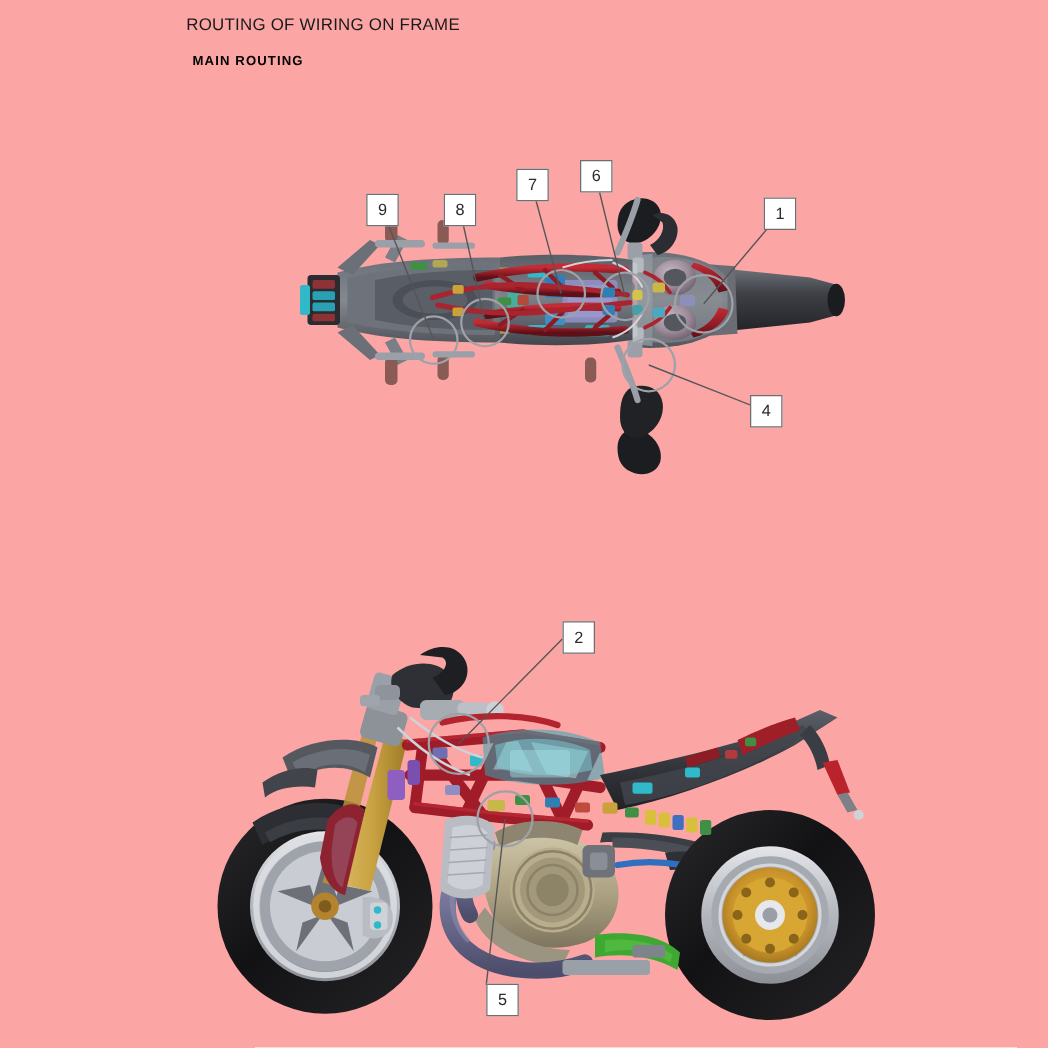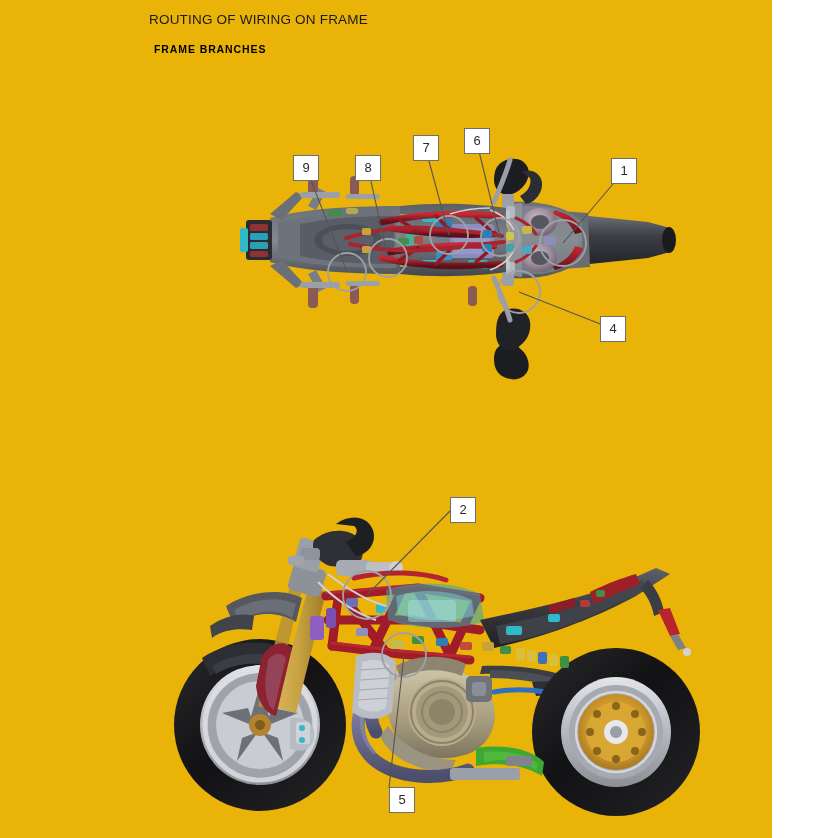--- a/index.html
+++ b/index.html
@@ -10,23 +10,23 @@
   body {
     width: 838px;
     height: 838px;
     position: relative;
     font-family: "Liberation Sans", sans-serif;
     overflow: hidden;
   }
   .page {
     position: absolute;
     left: 0; top: 0;
-    width: 772px;
+    width: 838px;
     height: 838px;
-    background: #eab308;
+    background: #fca5a5;
   }
   #page-title {
     position: absolute;
     left: 149px;
     top: 12px;
     font-size: 13.5px;
     color: #1a1a1a;
     letter-spacing: 0.2px;
     white-space: nowrap;
   }
@@ -69,21 +69,21 @@
     box-sizing: border-box;
     z-index: 40;
   }
 </style>
 </head>
 <body>
 
 <div class="page">
 
   <div id="page-title">ROUTING OF WIRING ON FRAME</div>
-  <div id="section-subtitle">FRAME BRANCHES</div>
+  <div id="section-subtitle">MAIN ROUTING</div>
 
   <div class="fig" id="figure-top">
     <svg width="530" height="280" viewBox="0 0 530 280">
       <defs>
         <linearGradient id="bodyGrad" x1="0" y1="0" x2="0" y2="1">
           <stop offset="0%" stop-color="#6b6f78"></stop>
           <stop offset="50%" stop-color="#84888f"></stop>
           <stop offset="100%" stop-color="#53565d"></stop>
         </linearGradient>
         <linearGradient id="tankGrad" x1="0" y1="0" x2="0" y2="1">

